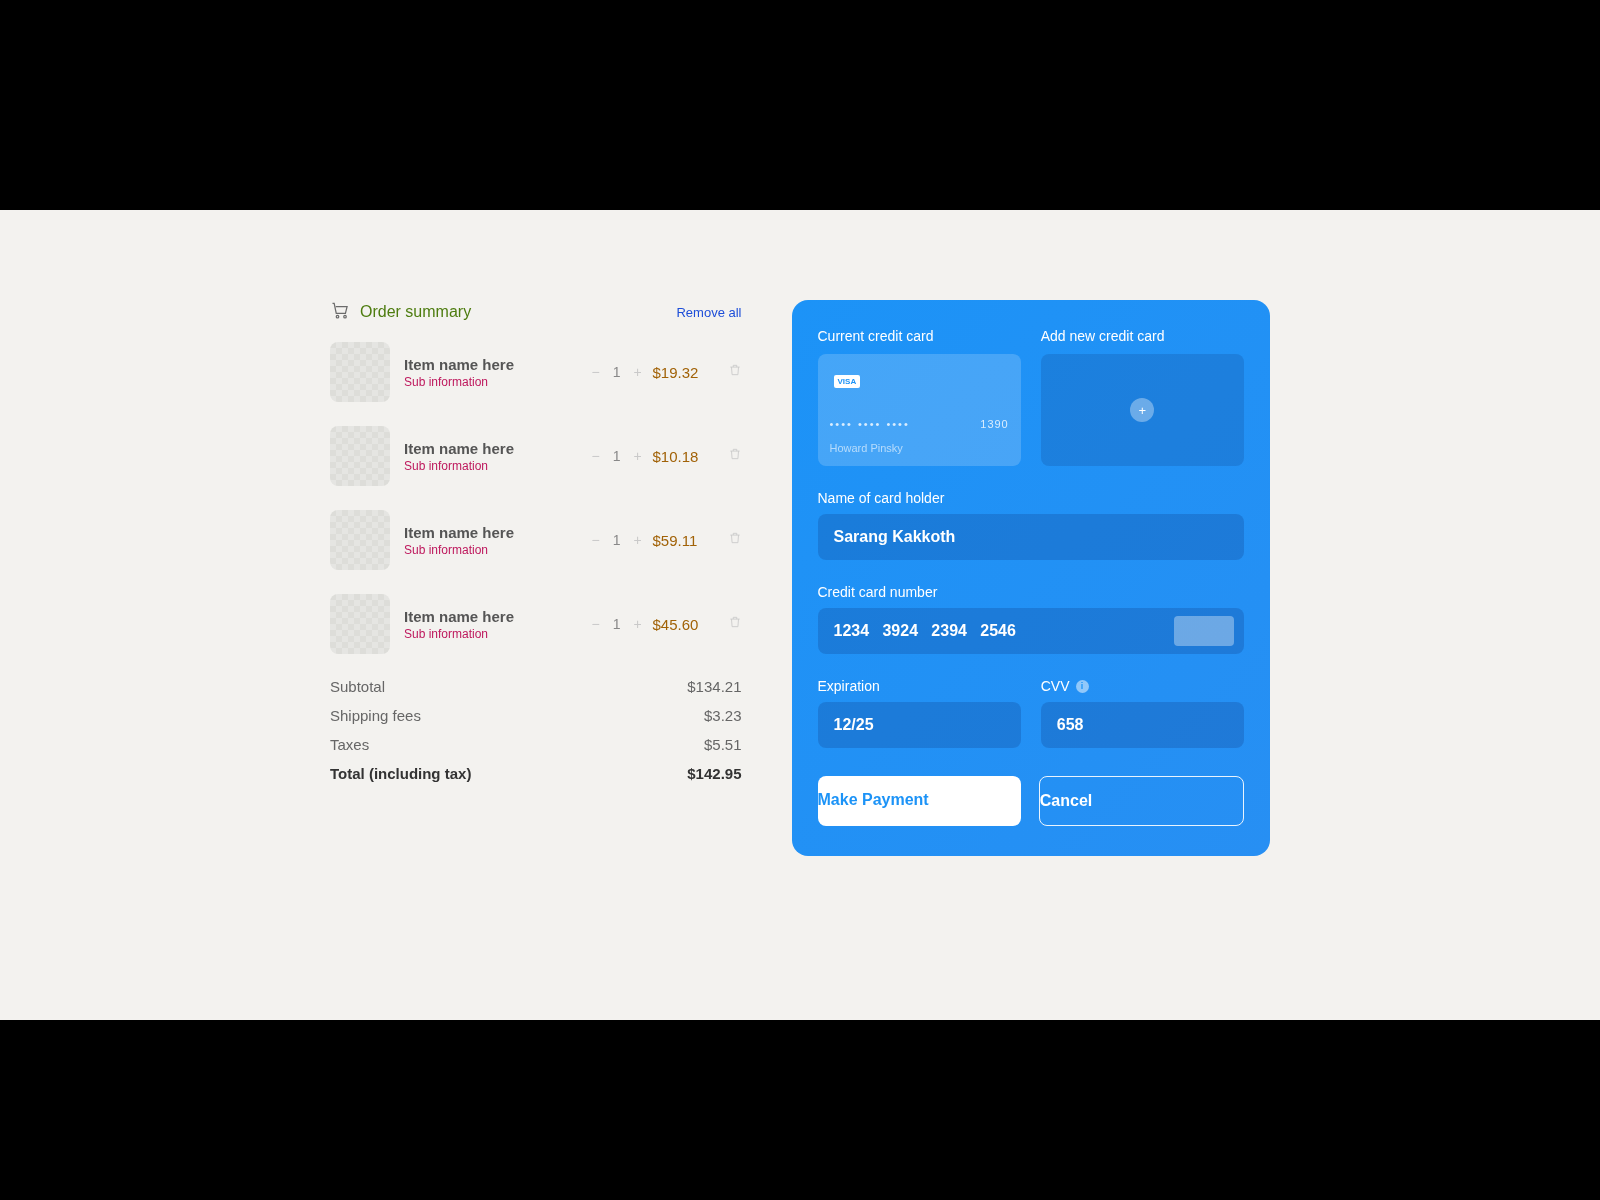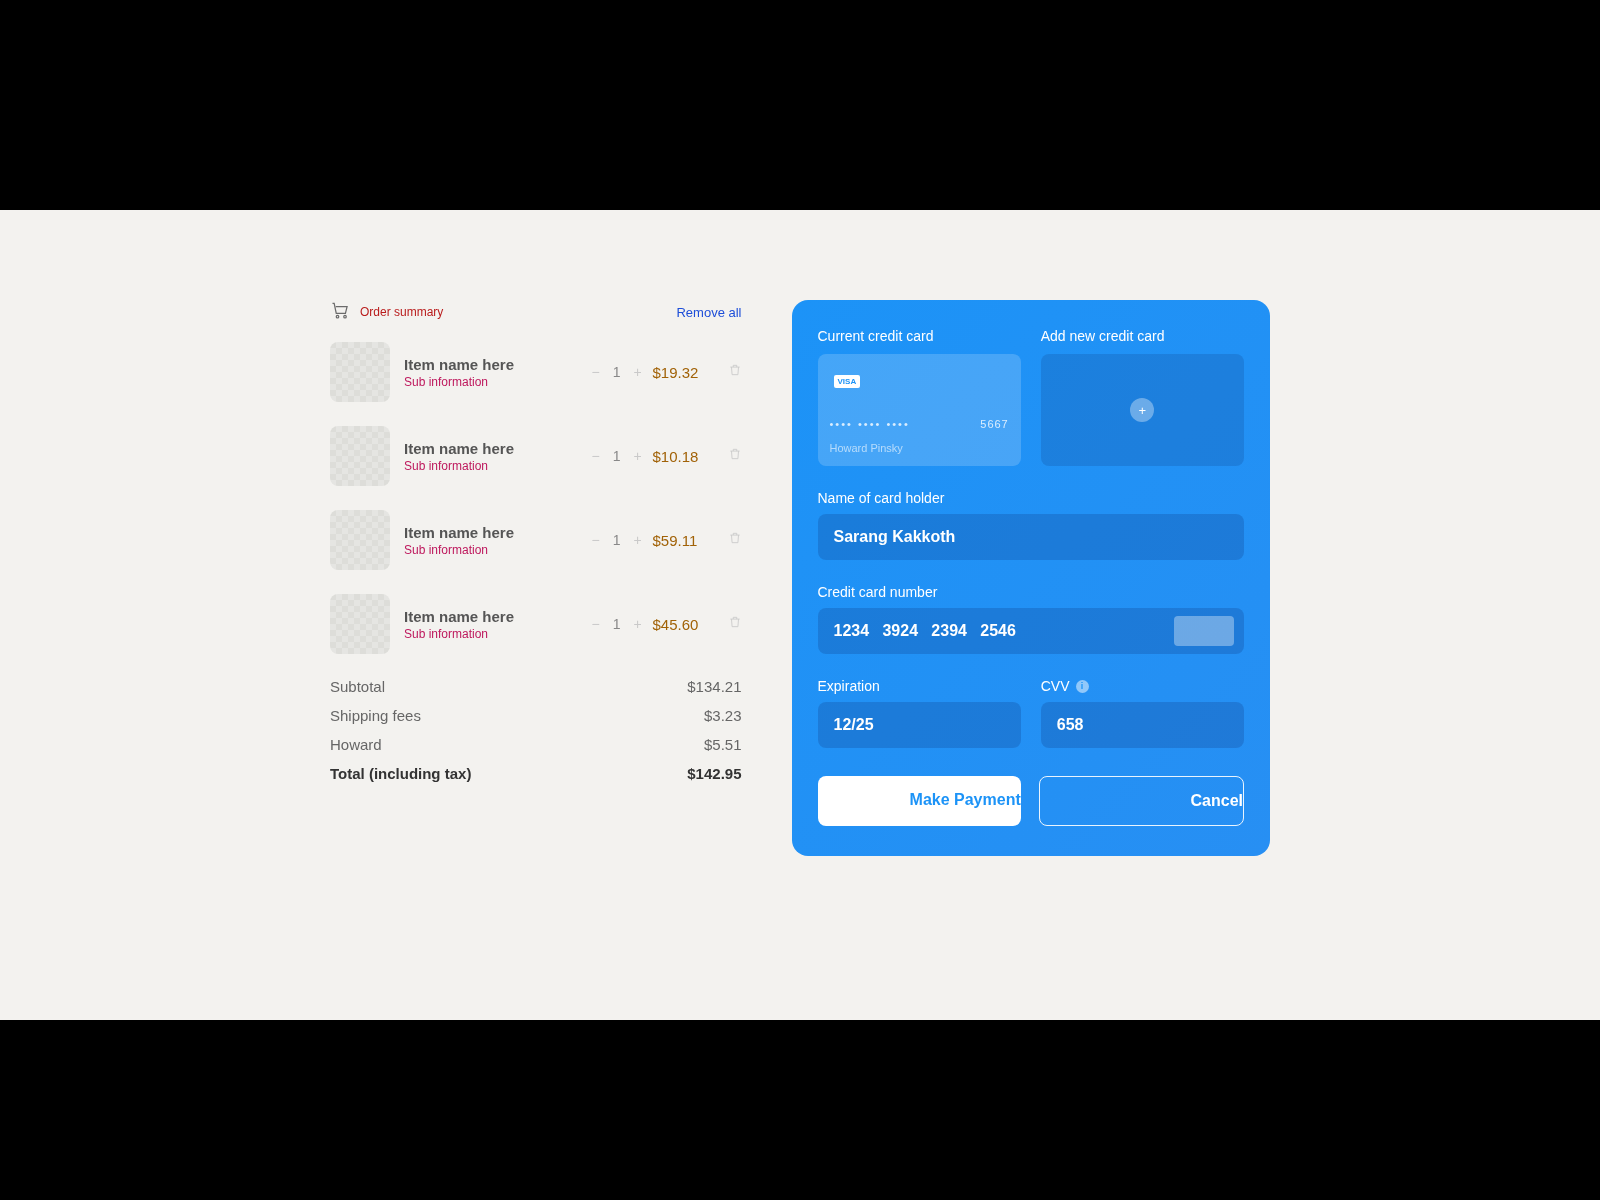--- a/index.html
+++ b/index.html
@@ -8,21 +8,21 @@
   .lb-top { top:0; height:210px; }
   .lb-bot { bottom:0; height:180px; }
   .stage { position:absolute; top:210px; bottom:180px; left:0; right:0; background:#f3f2ef; }
   .card-container { width:980px; margin:60px auto 0 auto; background:#f3f2ef; border-radius:4px; display:flex; gap:50px; padding:30px 20px 50px 20px; }
   .left-col { width:430px; }
   .right-col { width:500px; }
 
   .os-header { display:flex; align-items:center; justify-content:space-between; margin-bottom:18px; }
   .os-title-wrap { display:flex; align-items:center; gap:10px; }
   .cart-icon svg { width:20px; height:20px; stroke:#6b6b6b; fill:none; stroke-width:1.5; }
-  .os-title { font-size:12px; color:#b91c1c; }
+  .os-title { font-size:16px; color:#4d7c0f; }
   .remove-all { font-size:13px; color:#1d4ed8; cursor:pointer; }
 
   .item-row { display:flex; align-items:center; margin-bottom:24px; }
   .thumb { width:60px; height:60px; border-radius:8px; background:repeating-conic-gradient(#e5e5e2 0 25%, #ddddd9 0 50%) 0 0/12px 12px; flex-shrink:0; }
   .item-info { margin-left:14px; flex-grow:1; }
   .item-name { font-size:15px; color:#555;font-weight:bold; }
   .item-sub { font-size:12px; color:#be185d; margin-top:2px; }
   .qty { display:flex; align-items:center; gap:10px; color:#c9c9c9; font-size:14px; }
   .qty .count { color:#888; }
   .qty .minus, .qty .plus { cursor:pointer; width:14px; text-align:center; }
@@ -50,21 +50,21 @@
   .field-label { font-size:14px; margin-bottom:8px; margin-top:6px; display:flex; align-items:center; gap:6px; }
   .info-icon { width:13px; height:13px; border-radius:50%; background:rgba(255,255,255,0.5); color:#1c93f7; font-size:9px; display:inline-flex; align-items:center; justify-content:center; font-weight:700; }
   .input { background:rgba(0,0,60,0.15); border:none; border-radius:8px; padding:14px 16px; color:#fff; font-size:16px; font-weight:600; width:100%; margin-bottom:18px; }
   .input::placeholder { color:rgba(255,255,255,0.7); }
   .cc-num-wrap { position:relative; }
   .cc-num-wrap .chip { position:absolute; right:10px; top:50%; transform:translateY(calc(-50% - 9px)); width:60px; height:30px; background:rgba(255,255,255,0.35); border-radius:4px; }
   .two-col { display:flex; gap:20px; }
   .two-col > div { flex:1; }
 
   .btn-row { display:flex; gap:18px; margin-top:10px; }
-  .btn { flex:1; padding:15px 0; border-radius:8px; font-size:16px; font-weight:600; text-align:right; cursor:pointer; }
+  .btn { flex:1; padding:15px 0; border-radius:8px; font-size:16px; font-weight:600; text-align:left; cursor:pointer; }
   .btn.primary { background:#fff; color:#1c93f7; }
   .btn.outline { border:1.5px solid rgba(255,255,255,0.9); color:#fff; }
   input { outline:none; font-family:inherit; }
 </style>
 </head>
 <body>
 
 <div class="letterbox lb-top"></div>
 <div class="letterbox lb-bot"></div>
 
@@ -165,40 +165,40 @@
       <div class="totals">
         <div class="tot-row">
           <span>Subtotal</span>
           <span class="val">$134.21</span>
         </div>
         <div class="tot-row">
           <span>Shipping fees</span>
           <span class="val">$3.23</span>
         </div>
         <div class="tot-row">
-          <span>Howard</span>
+          <span>Taxes</span>
           <span class="val">$5.51</span>
         </div>
         <div class="tot-row bold">
           <span>Total (including tax)</span>
           <span class="val">$142.95</span>
         </div>
       </div>
     </div>
 
     <div class="right-col">
       <div class="payment-panel">
         <div class="cards-row">
           <div class="card-slot">
             <div class="slot-label">Current credit card</div>
             <div class="cc">
               <span class="visa">VISA</span>
               <div class="digits">
                 <span>••••  ••••  ••••</span>
-                <span class="last">5667</span>
+                <span class="last">1390</span>
               </div>
               <div class="holder">Howard Pinsky</div>
             </div>
           </div>
           <div class="card-slot">
             <div class="slot-label">Add new credit card</div>
             <div class="cc add">
               <div class="plus-circ">+</div>
             </div>
           </div>

